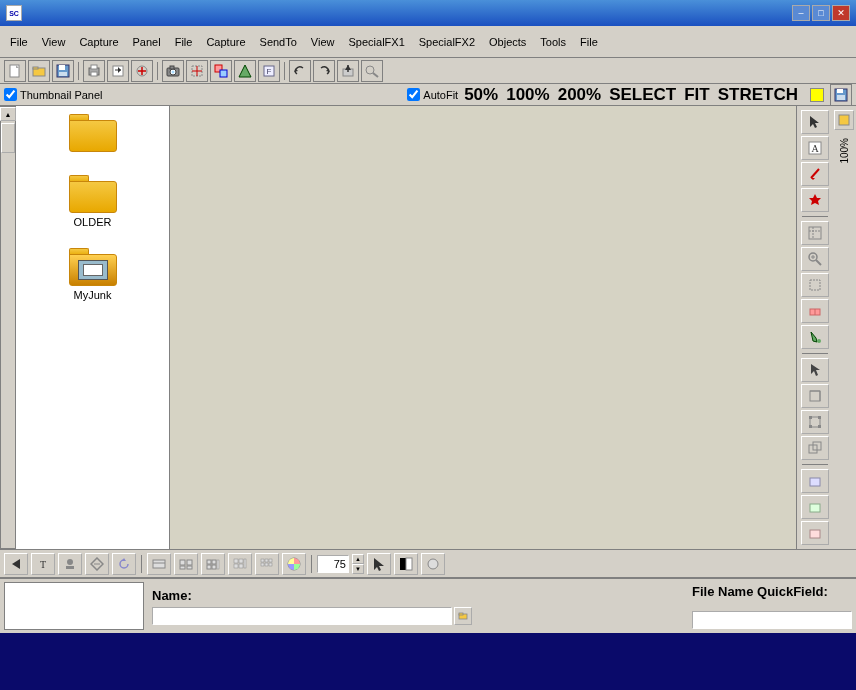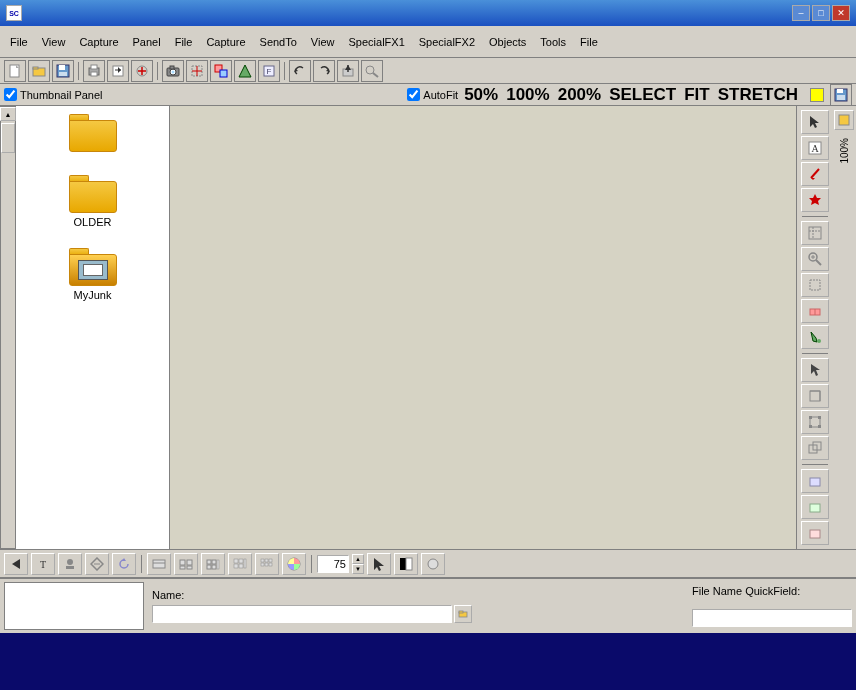--- a/index.html
+++ b/index.html
@@ -343,22 +343,23 @@
       height: 48px;
       background: #fff;
       border: 1px solid #808080;
     }
     .name-field-area {
       display: flex;
       flex-direction: column;
       gap: 4px;
     }
     .field-label {
-      font-size: 11px;
+      font-size: 13px;
       color: #000;
+      font-weight: bold;
     }
     .name-input {
       width: 300px;
       height: 18px;
       border: 1px inset #fff;
       background: #fff;
       font-size: 11px;
       padding: 0 2px;
     }
     .quickfield-area {

